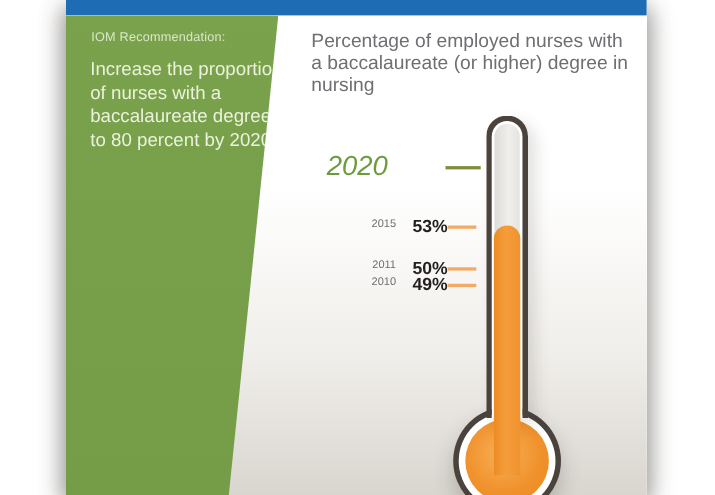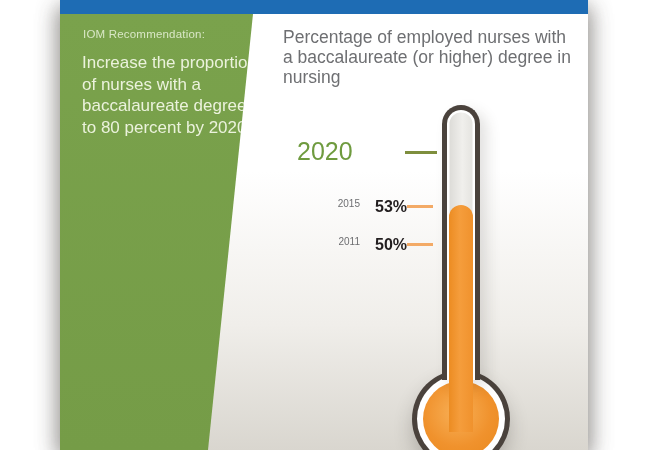--- a/index.html
+++ b/index.html
@@ -17,21 +17,21 @@
   .blue-bar{position:absolute;top:0;left:0;right:0;height:14px;background:var(--blue_bar,#1e6cb4);}
   .green-panel{
     position:absolute;top:14px;left:0;width:210px;height:436px;
     background:linear-gradient(180deg,var(--green_panel,#7aa24c) 0%,#759c47 100%);
     clip-path:polygon(0 0,193px 0,148px 436px,0 436px);
   }
   .iom-label{position:absolute;left:23px;top:14px;font-size:11.5px;letter-spacing:.2px;color:#d9e7c6;}
   .iom-body{position:absolute;left:22px;top:38px;width:176px;font-size:17px;line-height:21.5px;color:#ebf2dc;}
   .chart-title{position:absolute;left:223px;top:27px;width:295px;font-size:17.5px;line-height:20px;color:var(--title_text,#6e6f72);}
   
-  .target-year{position:absolute;left:237px;top:137px;font-size:25px;color:var(--target_green,#6f9b3f);}
+  .target-year{position:absolute;left:237px;top:137px;font-size:25px;color:var(--target_green,#6f9b3f);font-style:italic;}
   .target-value{position:absolute;left:293px;top:135px;font-size:26px;font-weight:bold;color:#1e1a17;letter-spacing:.5px;}
   .target-tick{position:absolute;left:345px;top:151px;width:32px;height:3px;background:var(--olive_tick,#7e8e3d);}
   
   .y-row{position:absolute;left:0;width:528px;height:16px;}
   .y-row .yl{position:absolute;left:244px;width:56px;text-align:right;font-size:10px;color:var(--year_text,#6d6e71);}
   .y-row .yv{position:absolute;left:315px;font-size:16px;font-weight:bold;color:var(--value_text,#231f20);}
   .y-row .yt{position:absolute;left:347px;top:7px;width:26px;height:2.5px;background:var(--orange_tick,#f3aa66);}
   .row-0{top:198px}.row-1{top:220px}.row-2{top:236px}.row-3{top:251px}
   
   .bulb{position:absolute;left:352px;top:370px;width:98px;height:98px;border-radius:50%;
@@ -74,20 +74,25 @@
     <div class="y-row row-0">
       <span class="yl">2015</span>
       <span class="yv">53%</span>
       <span class="yt"></span>
     </div>
     <div class="y-row row-2">
       <span class="yl">2011</span>
       <span class="yv">50%</span>
       <span class="yt"></span>
     </div>
+    <div class="y-row row-3">
+      <span class="yl">2010</span>
+      <span class="yv">49%</span>
+      <span class="yt"></span>
+    </div>
 
     <div class="bulb">
       <div class="bulb-white"></div>
       <div class="bulb-orange"></div>
     </div>
     <div class="tube"></div>
     <div class="tube-fill"></div>
 
   </div>
 </div>

